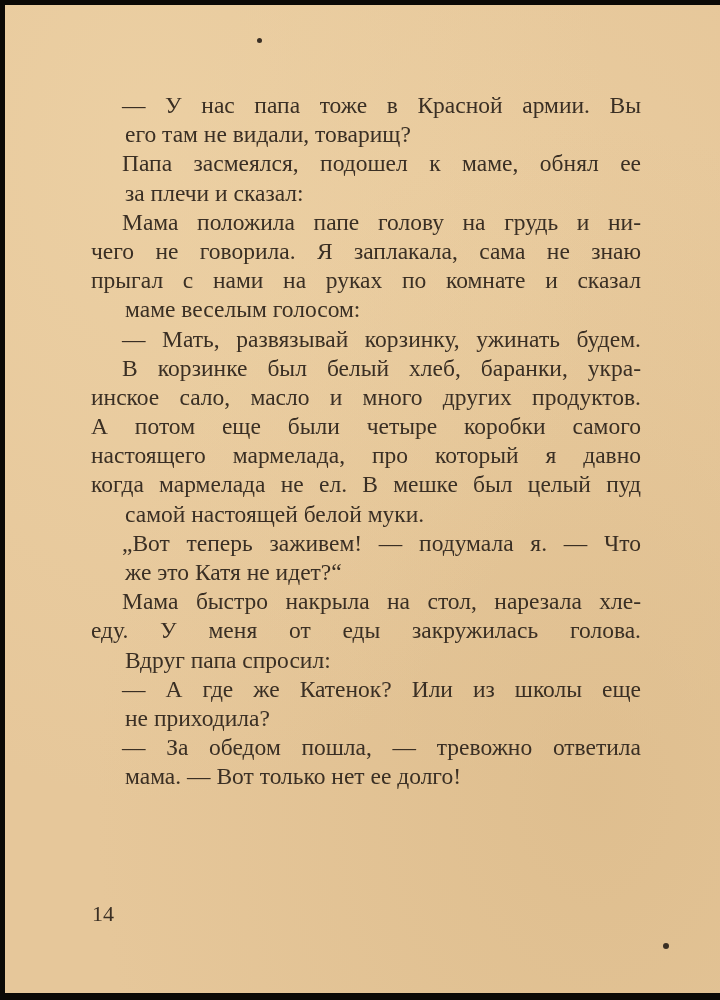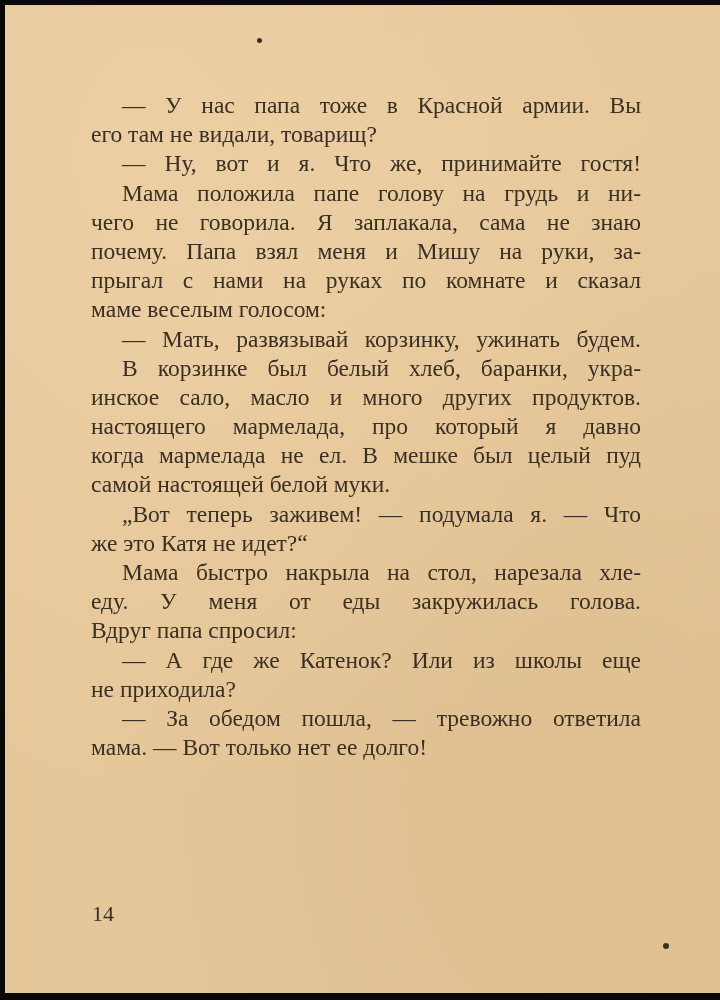--- a/index.html
+++ b/index.html
@@ -31,49 +31,50 @@
     color: #3a2f24;
   }
   .line {
     display: block;
     white-space: nowrap;
     text-align: justify;
     text-align-last: justify;
     height: 29.2px;
   }
   .line.indent { padding-left: 31px; }
-  .line.last { text-align-last: left; }
+  .line.last { text-align-last: left; margin-left: 34px; }
   .page-number {
     position: absolute;
     left: 87px; top: 896px;
     font-family: "Liberation Serif", "DejaVu Serif", serif;
     font-size: 22px;
     color: #3a2f24;
   }
   .speck { position: absolute; background: #3a2f24; border-radius: 50%; }
 </style>
 </head>
 <body>
 
 <div class="page">
   <div class="speck" style="left:252px;top:33px;width:5px;height:5px;"></div>
   <div class="speck" style="left:658px;top:938px;width:6px;height:6px;"></div>
 
   <div class="text">
     <span class="line indent">— У нас папа тоже в Красной армии. Вы</span>
     <span class="line last">его там не видали, товарищ?</span>
-    <span class="line indent">— Ну, вот и я. Что же, принимайте гостя!</span>
+    <span class="line indent">Папа засмеялся, подошел к маме, обнял ее</span>
+    <span class="line last">за плечи и сказал:</span>
     <span class="line indent">Мама положила папе голову на грудь и ни-</span>
     <span class="line">чего не говорила. Я заплакала, сама не знаю</span>
-    <span class="line">почему. Папа взял меня и Мишу на руки, за-</span>
     <span class="line">прыгал с нами на руках по комнате и сказал</span>
     <span class="line last">маме веселым голосом:</span>
     <span class="line indent">— Мать, развязывай корзинку, ужинать будем.</span>
     <span class="line indent">В корзинке был белый хлеб, баранки, укра-</span>
     <span class="line">инское сало, масло и много других продуктов.</span>
+    <span class="line">А потом еще были четыре коробки самого</span>
     <span class="line">настоящего мармелада, про который я давно</span>
     <span class="line">когда мармелада не ел. В мешке был целый пуд</span>
     <span class="line last">самой настоящей белой муки.</span>
     <span class="line indent">„Вот теперь заживем! — подумала я. — Что</span>
     <span class="line last">же это Катя не идет?“</span>
     <span class="line indent">Мама быстро накрыла на стол, нарезала хле-</span>
     <span class="line">еду. У меня от еды закружилась голова.</span>
     <span class="line last">Вдруг папа спросил:</span>
     <span class="line indent">— А где же Катенок? Или из школы еще</span>
     <span class="line last">не приходила?</span>

